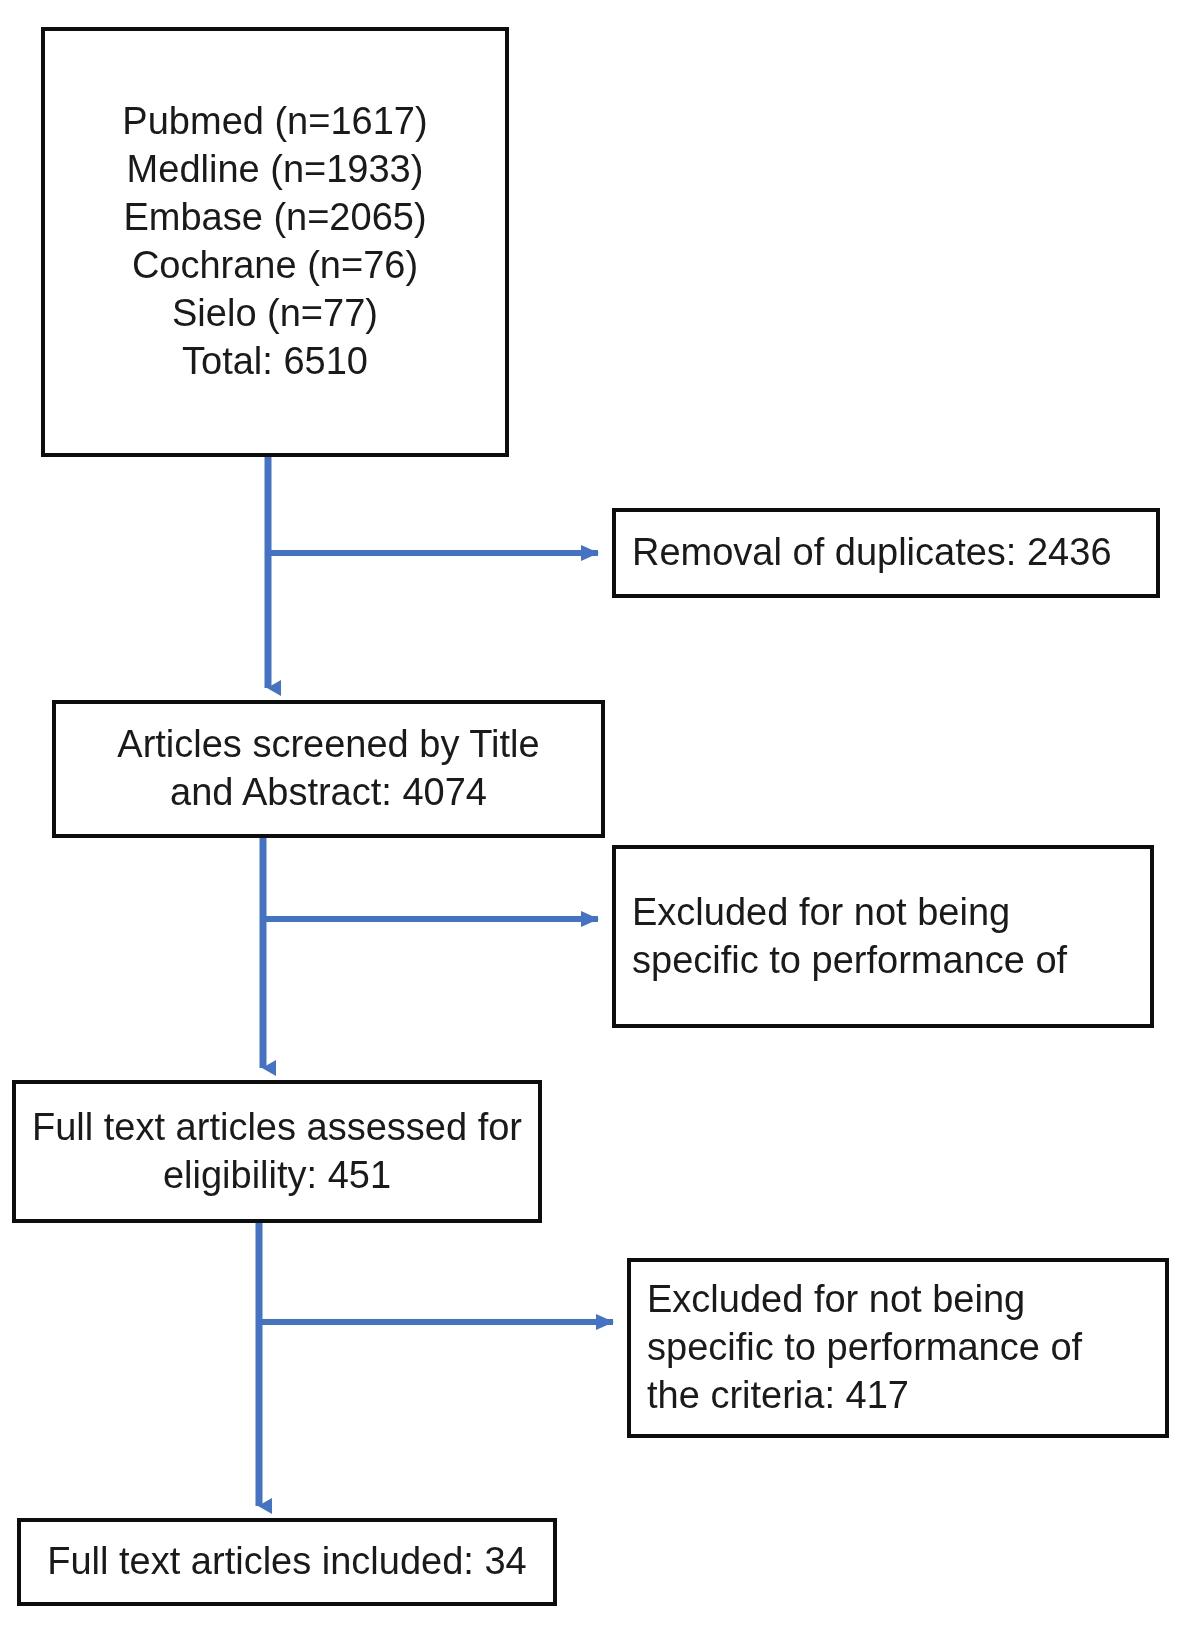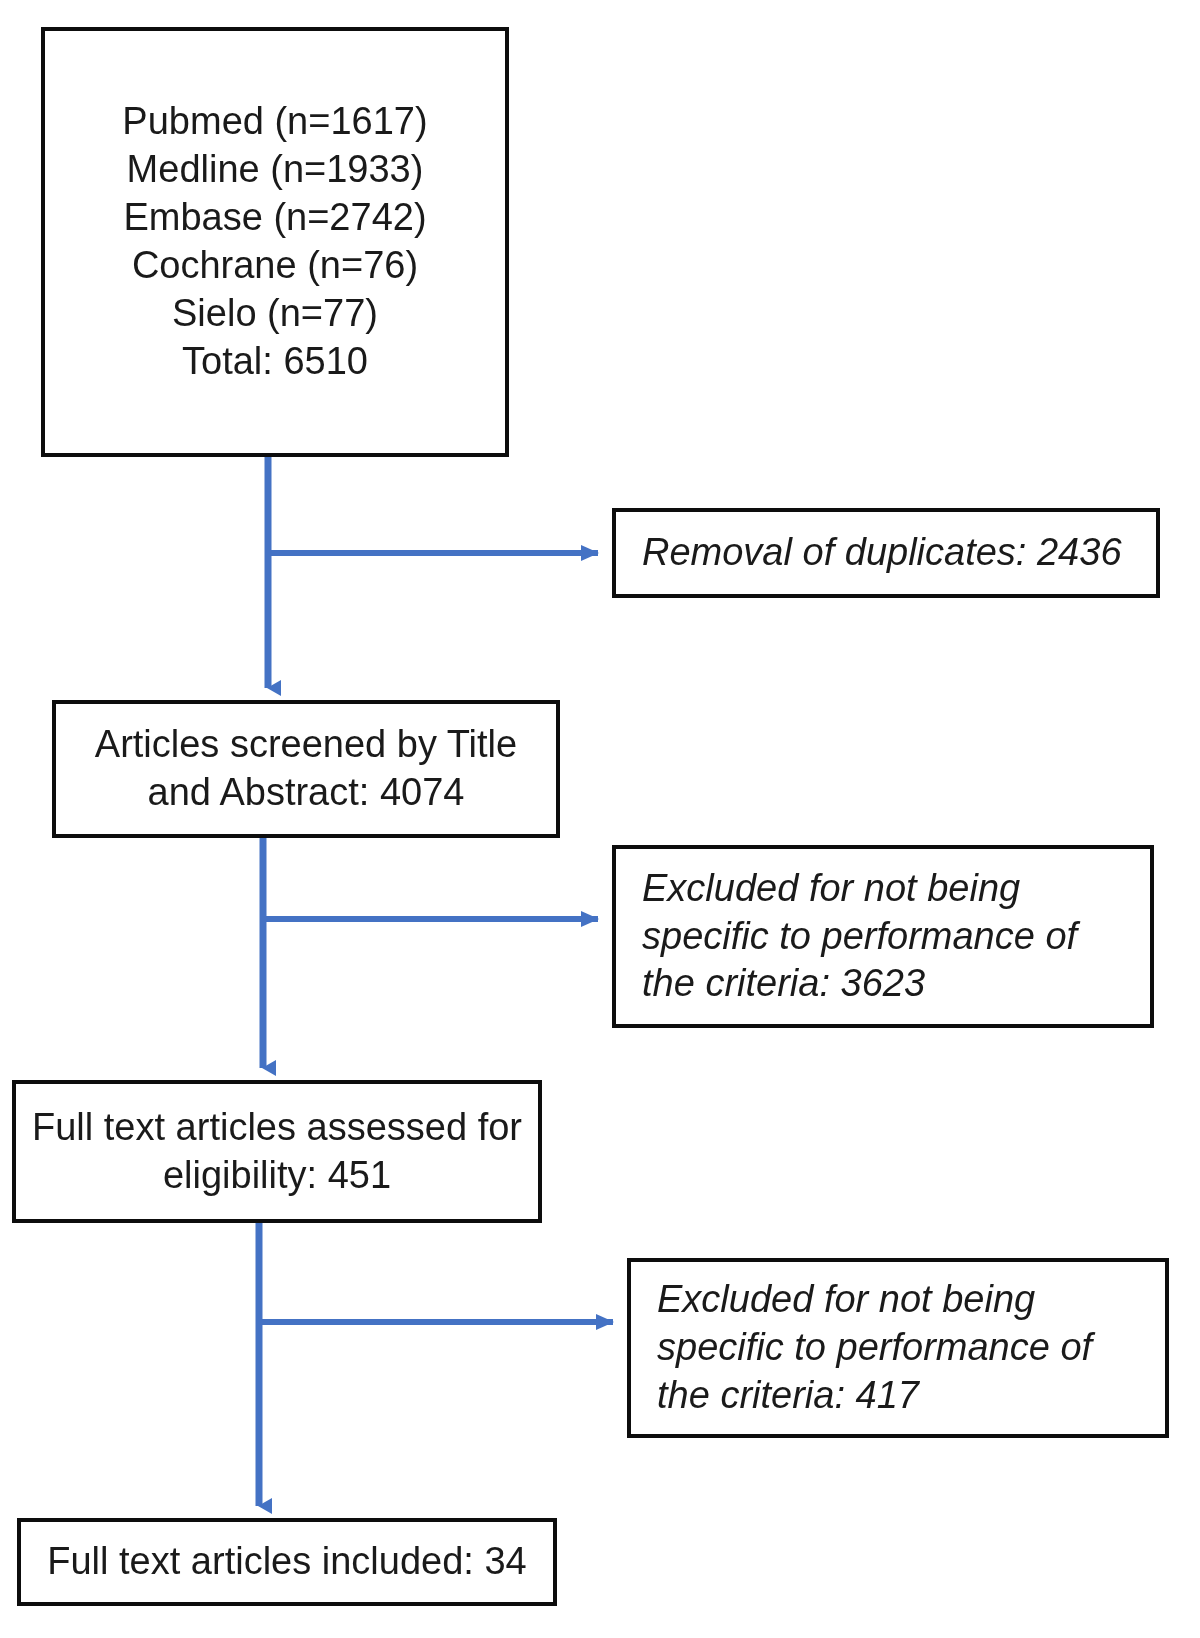--- a/index.html
+++ b/index.html
@@ -37,31 +37,30 @@
     line-height: 1.26;
     z-index: 2;
   }
   .node.centered {
     align-items: center;
     text-align: center;
   }
   .node.lefty {
     align-items: flex-start;
     text-align: left;
-    padding-left: 26px;
-    font-style: italic;
+    padding-left: 16px;
   }
   .node .ln {
     display: block;
     white-space: pre;
   }
   
   #node-sources   { left: 41px;  top: 27px;   width: 468px;  height: 430px; }
   #node-duplicates{ left: 612px; top: 508px;  width: 548px;  height: 90px;  }
-  #node-screened  { left: 52px;  top: 700px;  width: 508px;  height: 138px; }
+  #node-screened  { left: 52px;  top: 700px;  width: 553px;  height: 138px; }
   #node-excluded1 { left: 612px; top: 845px;  width: 542px;  height: 183px; }
   #node-fulltext  { left: 12px;  top: 1080px; width: 530px;  height: 143px; }
   #node-excluded2 { left: 627px; top: 1258px; width: 542px;  height: 180px; }
   #node-included  { left: 17px;  top: 1518px; width: 540px;  height: 88px;  }
 </style>
 </head>
 <body>
 
 <div id="stage">
 
@@ -93,39 +92,38 @@
       <line x1="259" y1="1223" x2="259" y2="1506" stroke="#4472C4" stroke-width="7" marker-end="url(#arrowDown)"></line>
     </g>
     <g>
       <line x1="259" y1="1322" x2="613" y2="1322" stroke="#4472C4" stroke-width="6" marker-end="url(#arrowRight)"></line>
     </g>
   </svg>
 
   <div class="node centered" id="node-sources">
     <span class="ln">Pubmed (n=1617)</span>
     <span class="ln">Medline (n=1933)</span>
-    <span class="ln">Embase (n=2742)</span>
+    <span class="ln">Embase (n=2065)</span>
     <span class="ln">Cochrane (n=76)</span>
     <span class="ln">Sielo (n=77)</span>
     <span class="ln">Total: 6510</span>
   </div>
 
   <div class="node lefty" id="node-duplicates">
     <span class="ln">Removal of duplicates: 2436</span>
   </div>
 
   <div class="node centered" id="node-screened">
     <span class="ln">Articles screened by Title</span>
     <span class="ln">and Abstract: 4074</span>
   </div>
 
   <div class="node lefty" id="node-excluded1">
     <span class="ln">Excluded for not being</span>
     <span class="ln">specific to performance of</span>
-    <span class="ln">the criteria: 3623</span>
   </div>
 
   <div class="node centered" id="node-fulltext">
     <span class="ln">Full text articles assessed for</span>
     <span class="ln">eligibility: 451</span>
   </div>
 
   <div class="node lefty" id="node-excluded2">
     <span class="ln">Excluded for not being</span>
     <span class="ln">specific to performance of</span>

